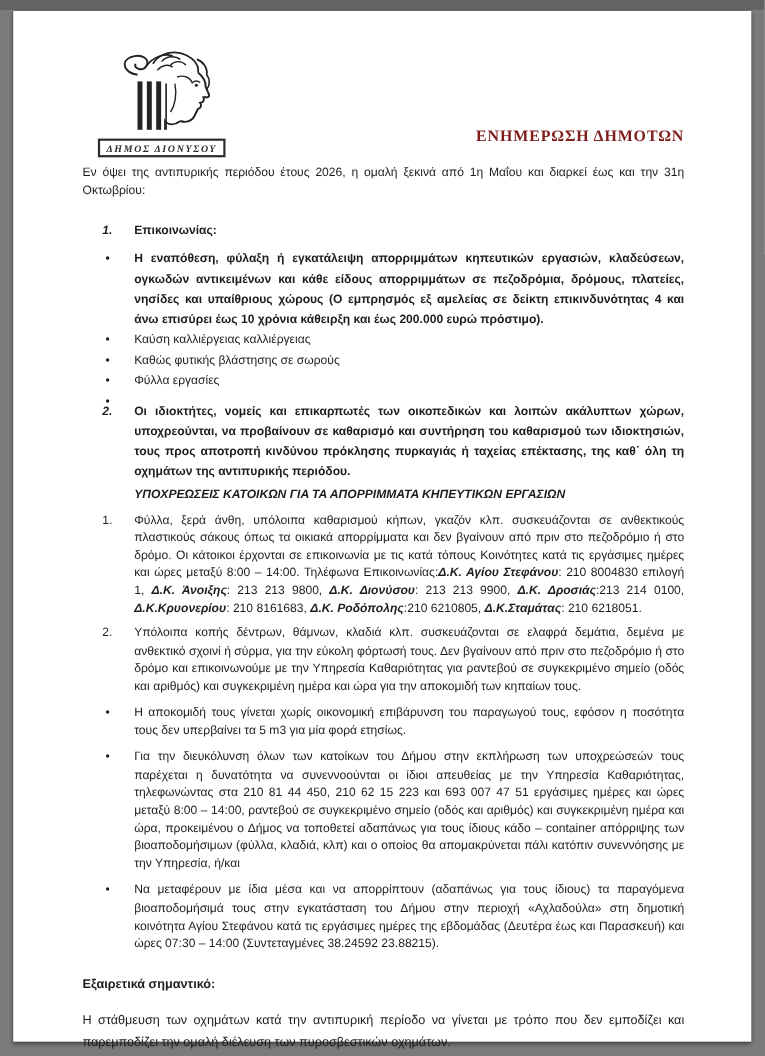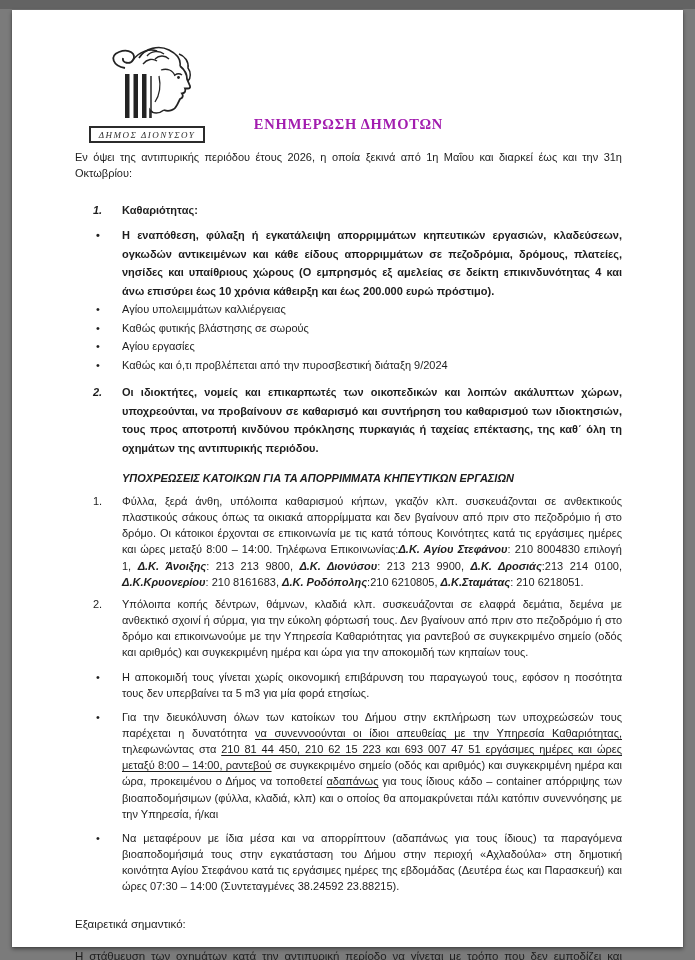--- a/index.html
+++ b/index.html
@@ -18,57 +18,58 @@
   }
   
   .header { position:relative; height:140px; }
   .logo { position:absolute; left:14px; top:36px; width:116px; }
   .logo svg { display:block; margin:0 auto; }
   .logo-caption {
     border:2px solid #2b2b2b; margin-top:2px; padding:2px 2px 1px;
     font-family:"Liberation Serif", serif; font-style:italic;
     font-size:9px; letter-spacing:1.5px; text-align:center; color:#2b2b2b;
     white-space:nowrap;
+    font-weight:bold;
   }
   .title {
-    position:absolute; left:0; right:0; top:106px; text-align:center;
+    position:absolute; left:0; right:0; top:106px; text-align:right;
     font-family:"Liberation Serif", serif; font-weight:700;
-    font-size:14.5px; letter-spacing:0.8px; color:#a21caf;
+    font-size:14.5px; letter-spacing:0.8px; color:#7f1d1d;
   }
   
   .para { font-size:11px; line-height:1.45; text-align:justify; margin:0; }
   .intro { margin-top:0; }
   .bold { font-weight:700;font-style:italic; }
   .ital { font-style:italic; }
-  .uline { text-decoration:underline; text-underline-offset:2px; }
+  .uline { text-underline-offset:2px; }
   
   .li { position:relative; padding-left:47px; margin:0; }
   .li .marker {
     position:absolute; left:18px; top:0; width:26px;
   }
   .li .bullet-dot { left:21px; font-size:11px; }
   
   .sec1 .para { line-height:1.68; }
   .num-heading { margin-top:19px; font-weight:700; }
   .num-heading .marker { font-style:italic; }
   .main-bullet { margin-top:7px; font-weight:700; }
   .owners { margin-top:9px; font-weight:700; }
   
   .obl-heading {
-    margin-top:15px; padding-left:47px;
+    margin-top:5px; padding-left:47px;
     font-weight:700; font-style:italic; font-size:11px; color:#1d1d1d;
   }
   .obl .para { line-height:1.47; }
   .obl-item1 { margin-top:9px; }
   .obl-item2 { margin-top:6px; }
   .obl-b1 { margin-top:8px; }
   .obl-b2 { margin-top:8px; }
   .obl-b3 { margin-top:8px; }
   
-  .important-heading { margin-top:21px; font-weight:400; font-size:11.5px; }
+  .important-heading { margin-top:21px; font-weight:700; font-size:11.5px; }
   .important-text { margin-top:14px; font-size:11.5px; line-height:1.8; text-align:justify; }
 </style>
 </head>
 <body>
 
 <div class="canvas">
   <div class="topbar"></div>
 
   <div class="page">
 
@@ -95,42 +96,42 @@
           <path d="M80 29 C82 27.5, 85 27.5, 87 29" stroke="#232323" stroke-width="1.4" fill="none"></path>
           <circle cx="83.5" cy="31.5" r="1.4" fill="#232323"></circle>
 
           <path d="M66 24 C72 22, 78 24, 80 30 M64 30 C66 40, 64 50, 60 56" stroke="#232323" stroke-width="1.3" fill="none"></path>
         </svg>
         <div class="logo-caption">ΔΗΜΟΣ ΔΙΟΝΥΣΟΥ</div>
       </div>
       <div class="title">ΕΝΗΜΕΡΩΣΗ ΔΗΜΟΤΩΝ</div>
     </div>
 
-    <p class="para intro">Εν όψει της αντιπυρικής περιόδου έτους 2026, η οποία ξεκινά από 1η Μαΐου και διαρκεί έως και την 31η Οκτωβρίου:</p>
+    <p class="para intro">Εν όψει της αντιπυρικής περιόδου έτους 2026, η ομαλή ξεκινά από 1η Μαΐου και διαρκεί έως και την 31η Οκτωβρίου:</p>
 
     <div class="sec1">
       <div class="para li num-heading">
-        <span class="marker">1.</span><span>Καθαριότητας:</span>
+        <span class="marker">1.</span><span>Επικοινωνίας:</span>
       </div>
 
       <p class="para li main-bullet">
         <span class="marker bullet-dot">•</span><span>Η εναπόθεση, φύλαξη ή εγκατάλειψη απορριμμάτων κηπευτικών εργασιών, κλαδεύσεων,  ογκωδών αντικειμένων και κάθε είδους απορριμμάτων σε πεζοδρόμια, δρόμους, πλατείες, νησίδες και υπαίθριους χώρους (Ο εμπρησμός εξ αμελείας σε δείκτη επικινδυνότητας 4 και άνω επισύρει έως 10 χρόνια κάθειρξη και έως 200.000 ευρώ πρόστιμο).</span>
       </p>
 
       <p class="para li">
-        <span class="marker bullet-dot">•</span><span>Αγίου υπολειμμάτων καλλιέργειας</span>
+        <span class="marker bullet-dot">•</span><span>Καύση καλλιέργειας καλλιέργειας</span>
       </p>
       <p class="para li">
         <span class="marker bullet-dot">•</span><span>Καθώς φυτικής βλάστησης σε σωρούς</span>
       </p>
       <p class="para li">
-        <span class="marker bullet-dot">•</span><span>Αγίου εργασίες</span>
+        <span class="marker bullet-dot">•</span><span>Φύλλα εργασίες</span>
       </p>
       <p class="para li">
-        <span class="marker bullet-dot">•</span><span>Καθώς και ό,τι προβλέπεται από την πυροσβεστική διάταξη 9/2024</span>
+        <span class="marker bullet-dot">•</span>
       </p>
 
       <p class="para li owners">
         <span class="marker ital">2.</span><span>Οι ιδιοκτήτες, νομείς και επικαρπωτές των οικοπεδικών και λοιπών ακάλυπτων χώρων, υποχρεούνται, να προβαίνουν σε καθαρισμό και συντήρηση του καθαρισμού των ιδιοκτησιών, τους προς αποτροπή κινδύνου πρόκλησης πυρκαγιάς ή ταχείας επέκτασης, της καθ΄ όλη τη οχημάτων της αντιπυρικής περιόδου.</span>
       </p>
     </div>
 
     <div class="obl">
       <div class="obl-heading">ΥΠΟΧΡΕΩΣΕΙΣ ΚΑΤΟΙΚΩΝ ΓΙΑ ΤΑ ΑΠΟΡΡΙΜΜΑΤΑ ΚΗΠΕΥΤΙΚΩΝ ΕΡΓΑΣΙΩΝ</div>
 

